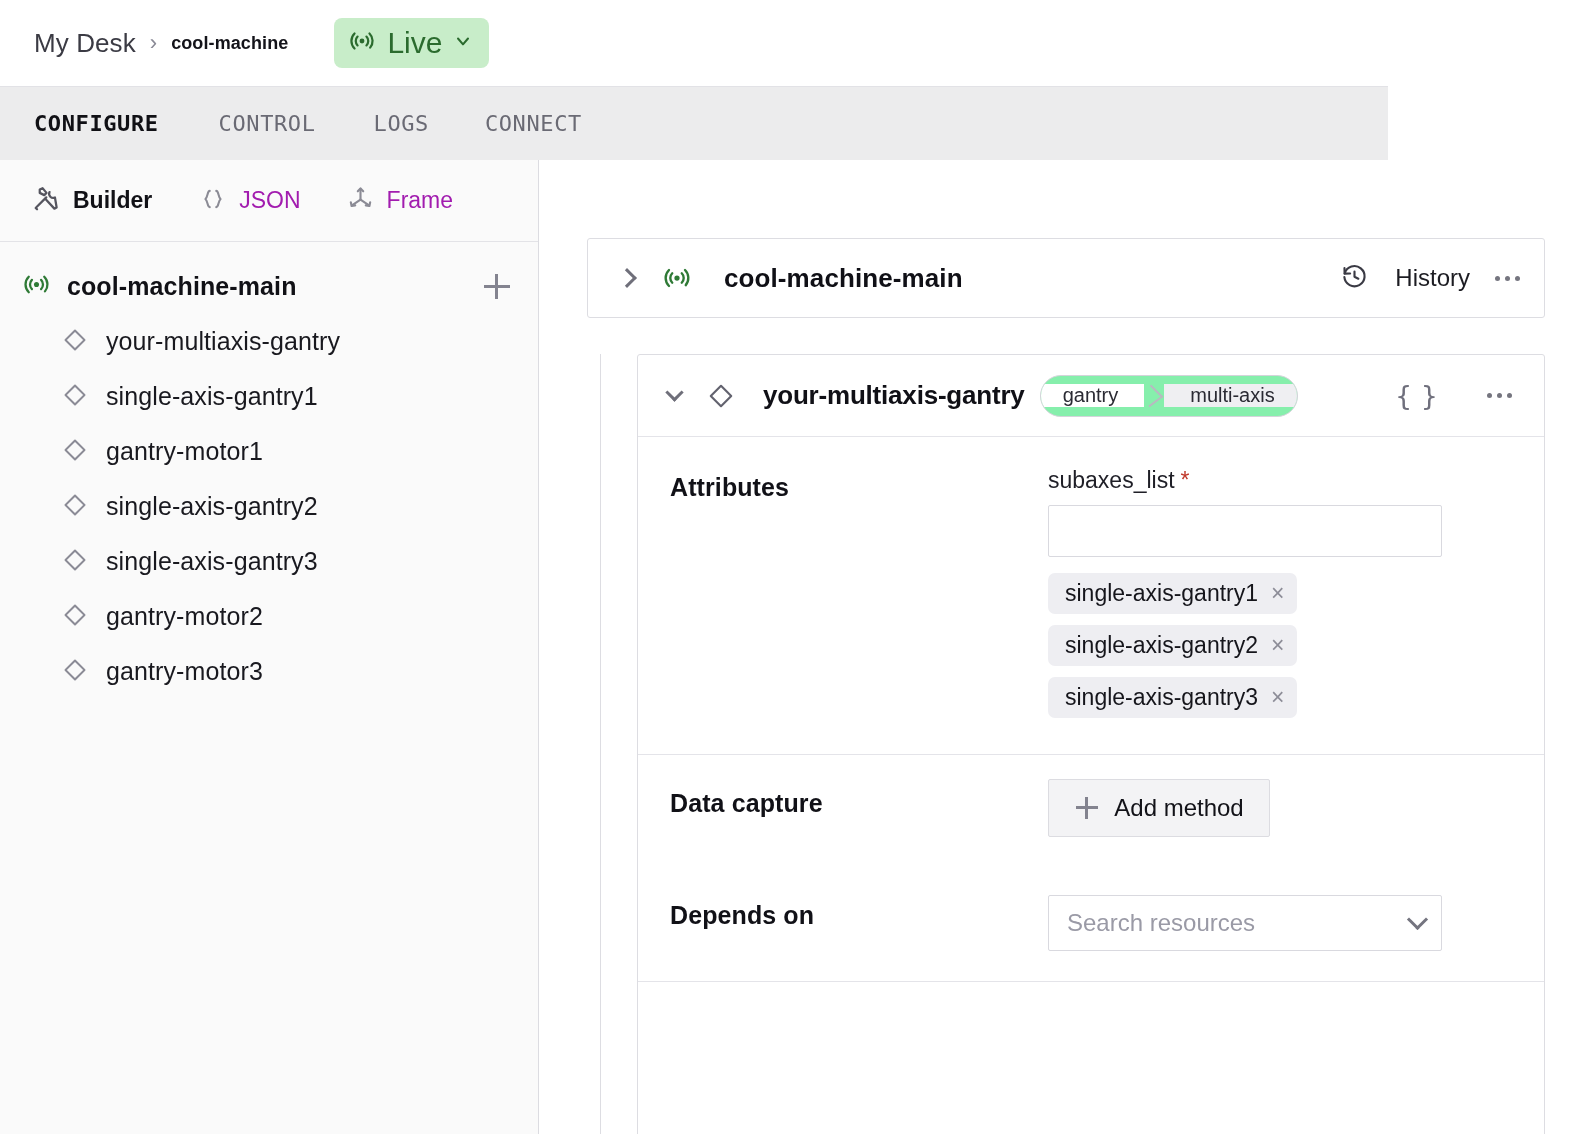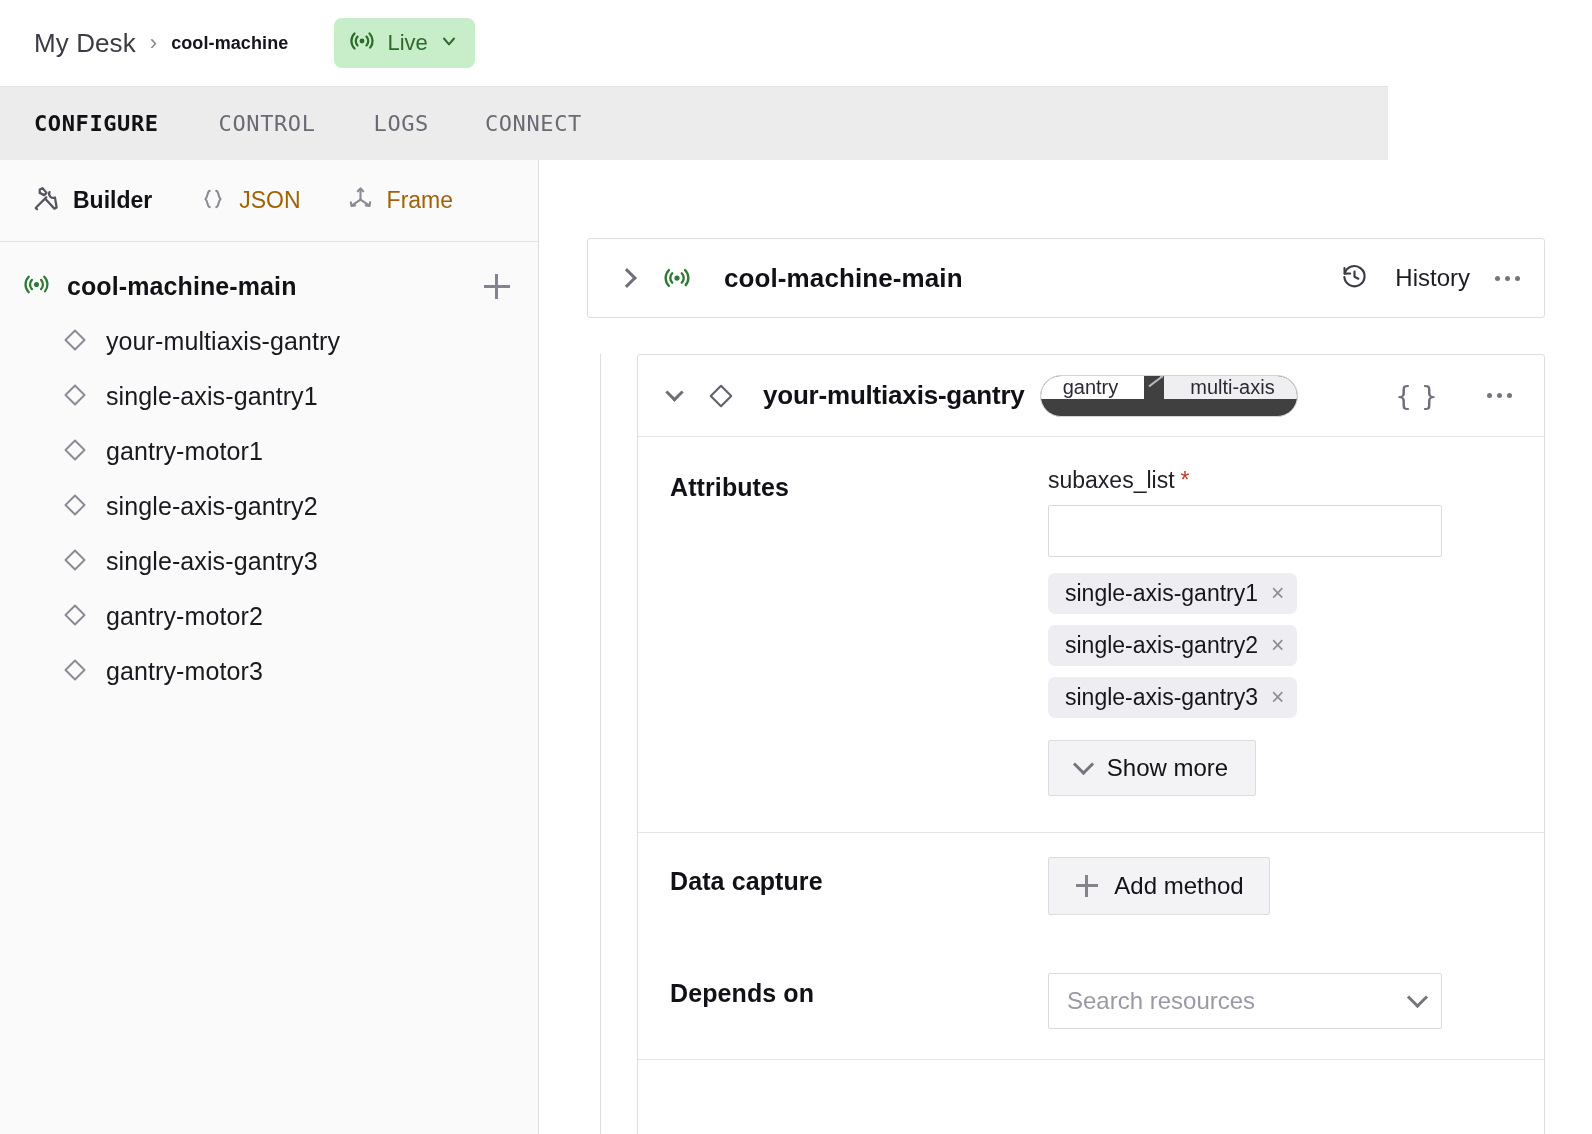--- a/index.html
+++ b/index.html
@@ -20,21 +20,21 @@
   .breadcrumb { display: flex; align-items: center; margin-left: 34px; }
   .crumb-root { font-size: 26px; color: #3b3b44; letter-spacing: .1px; }
   .crumb-sep { font-size: 22px; color: #8a8a96; margin: 0 14px; }
   .crumb-current { font-size: 18px; color: #14141a; font-weight: bold; letter-spacing: .1px; }
 
   .live-badge {
     margin-left: 46px; height: 50px; padding: 0 16px 0 14px;
     background: #c8edc9; border-radius: 8px;
     display: flex; align-items: center; gap: 11px;
   }
-  .live-badge .live-text { font-size: 22px; color: #2b6b2e; }
+  .live-badge .live-text { font-size: 30px; color: #2b6b2e; }
 
   .topbar-right {
     margin-left: auto; display: flex; align-items: center; margin-right: 26px;
   }
   .save-btn {
     height: 54px; min-width: 162px; padding: 0 20px;
     background: #f4f4f6; border: 1px solid #cfcfd6; border-radius: 3px;
     display: flex; align-items: center; justify-content: center; gap: 18px;
     cursor: pointer;
   }
@@ -71,21 +71,21 @@
     background: #fafafa; border-right: 1px solid #dcdce1;
   }
   .sidebar-tabs {
     height: 82px; display: flex; align-items: center;
     border-bottom: 1px solid #e3e3e7; background: #fafafa;
   }
   .stab { display: flex; align-items: center; gap: 13px; cursor: pointer; }
   #sidebar-tab-builder { margin-left: 33px; }
   #sidebar-tab-json { margin-left: 48px; }
   #sidebar-tab-frame { margin-left: 46px; }
-  .stab .stab-label { font-size: 23px; color: #a16207; }
+  .stab .stab-label { font-size: 23px; color: #a21caf; }
   .stab.active .stab-label { color: #111116; font-weight: bold; }
 
   .tree { padding-top: 16px; }
   .tree-root {
     height: 56px; display: flex; align-items: center; padding-left: 22px; padding-right: 24px;
     cursor: pointer;
   }
   .tree-root .root-label {
     font-size: 25px; font-weight: bold; color: #111116; margin-left: 16px; letter-spacing: .1px;
   }
@@ -142,22 +142,22 @@
   }
   .chev-down-sm {
     margin-left: 30px; width: 13px; height: 13px;
     border-right: 3px solid #6f6f7a; border-bottom: 3px solid #6f6f7a;
     transform: rotate(45deg); margin-top: -6px;
   }
   .res-head .res-name {
     margin-left: 28px; font-size: 26px; font-weight: bold; color: #101016; letter-spacing: -.2px;
   }
   .pillgroup {
-    margin-left: 15px; display: flex; align-items: flex-start; height: 42px;
-    border: 1px solid #d4d4da; border-radius: 21px; overflow: hidden; background: #404040;
+    margin-left: 15px; display: flex; align-items: center; height: 42px;
+    border: 1px solid #d4d4da; border-radius: 21px; overflow: hidden; background: #86efac;
   }
   .pill {
     display: flex; align-items: center; font-size: 20px; color: #2a2a33; cursor: pointer;
     position: relative;
   }
   .pill.p1 { padding: 0 26px 0 22px; background: #ffffff; }
   .pill.p2 { padding: 0 22px 0 26px; background: #efeff2; }
   .pill-divider {
     width: 20px; background: #efeff2; position: relative;
   }
@@ -453,24 +453,20 @@
           </div>
           <div class="chip">
             <span class="chip-label">single-axis-gantry2</span>
             <span class="chip-x">×</span>
           </div>
           <div class="chip">
             <span class="chip-label">single-axis-gantry3</span>
             <span class="chip-x">×</span>
           </div>
         </div>
-        <div class="showmore-btn">
-          <span class="chev-dn-icon"></span>
-          <span class="sm-label">Show more</span>
-        </div>
       </div>
     </div>
 
     <div class="row last">
       <div class="row-label" style="padding-top:34px;">Data capture</div>
       <div class="row-body" style="padding:24px 0 30px 0;">
         <div class="addmethod-btn">
           <span class="plus-sm"></span>
           <span class="am-label">Add method</span>
         </div>

